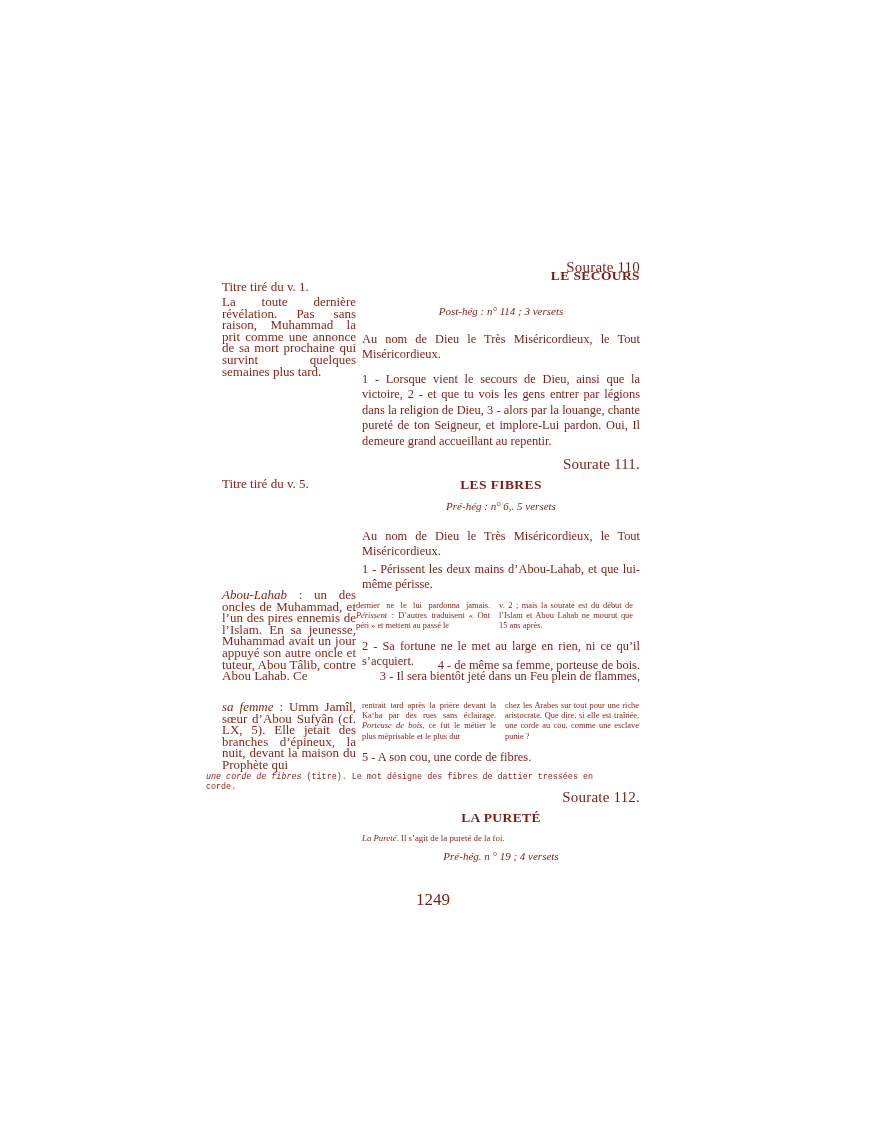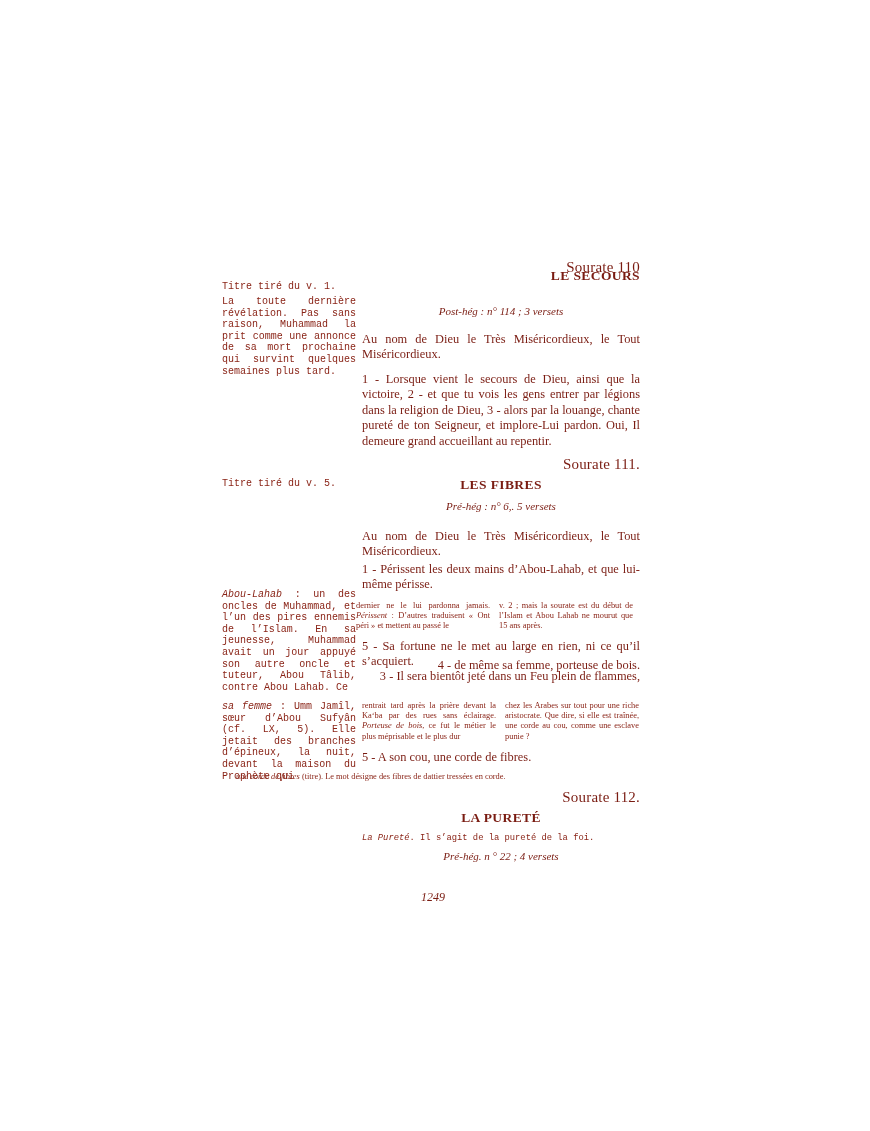--- a/index.html
+++ b/index.html
@@ -20,25 +20,24 @@
     width: 870px;
     height: 1131px;
     overflow: hidden;
   }
 
   
   .note {
     position: absolute;
     left: 222px;
     width: 134px;
-    font-size: 10px;
+    font-size: 13px;
     line-height: 11.6px;
     text-align: justify;
     color: #8a2417;
-    font-family: Liberation Mono, monospace;
   }
   .note .it { font-style: italic; }
 
   
   .main {
     position: absolute;
     left: 362px;
     width: 278px;
     color: #7a1c12;
   }
@@ -91,25 +90,24 @@
   .inline-note {
     position: absolute;
     font-size: 8.8px;
     line-height: 11px;
     color: #8a2417;
   }
   .inline-note .it { font-style: italic; }
 
   .page-number {
     position: absolute;
-    font-size: 12px;
+    font-size: 17px;
     color: #7a1c12;
     text-align: center;
     width: 60px;
-    font-style: italic;
   }
 </style>
 </head>
 <body>
 
 <div class="page">
 
   <div class="main sourate-num" style="top:259px;">Sourate 110</div>
 
   <div class="main sourate-title" style="top:268px;text-align:right;">LE SECOURS</div>
@@ -141,50 +139,50 @@
   </div>
 
   <div class="footcols" style="left:356px; top:601px; width:278px;">
     <div>
       <span>dernier ne le lui pardonna jamais.</span>
       <span class="it">Périssent</span><span> : D’autres traduisent « Ont péri » et mettent au passé le</span>
     </div>
     <div>v. 2 ; mais la sourate est du début de l’Islam et Abou Lahab ne mourut que 15 ans après.</div>
   </div>
 
-  <div class="main body-text" style="top:639px;">5 - Sa fortune ne le met au large en rien, ni ce qu’il s’acquiert.</div>
+  <div class="main body-text" style="top:639px;">2 - Sa fortune ne le met au large en rien, ni ce qu’il s’acquiert.</div>
 
   <div class="main body-text nojust" style="top:669px;text-align:right;">3 - Il sera bientôt jeté dans un Feu plein de flammes,</div>
 
   <div class="main body-text nojust" style="top:658px;text-align:right;">4 - de même sa femme, porteuse de bois.</div>
 
   <div class="note" style="top:701px;">
     <span class="it">sa femme</span><span> : Umm Jamîl, sœur d’Abou Sufyân (cf. LX, 5). Elle jetait des branches d’épineux, la nuit, devant la maison du Prophète qui</span>
   </div>
 
   <div class="footcols" style="left:362px; top:701px; width:278px;">
     <div>
       <span>rentrait tard après la prière devant la Ka‘ba par des rues sans éclairage.</span>
       <span class="it">Porteuse de bois</span><span>, ce fut le métier le plus méprisable et le plus dur</span>
     </div>
     <div>chez les Arabes sur tout pour une riche aristocrate. Que dire, si elle est traînée, une corde au cou, comme une esclave punie ?</div>
   </div>
 
   <div class="main body-text nojust" style="top:750px;">5 - A son cou, une corde de fibres.</div>
 
-  <div class="fullnote" style="left:236px; top:772px; width:418px;">
+  <div class="fullnote" style="left:206px; top:772px; width:418px;font-family:Liberation Mono, monospace;">
     <span class="it">une corde de fibres</span><span> (titre). Le mot désigne des fibres de dattier tressées en corde.</span>
   </div>
 
   <div class="main sourate-num" style="top:789px;">Sourate 112.</div>
 
   <div class="main sourate-title" style="top:810px;">LA PURETÉ</div>
 
 
-  <div class="inline-note" style="left:362px; top:833px; width:278px;font-family:Liberation Mono, monospace;">
+  <div class="inline-note" style="left:362px; top:833px; width:278px;">
     <span class="it">La Pureté</span><span>. Il s’agit de la pureté de la foi.</span>
   </div>
 
-  <div class="main sourate-sub" style="top:850px;">Pré-hég. n ° 22 ; 4 versets</div>
+  <div class="main sourate-sub" style="top:850px;">Pré-hég. n ° 19 ; 4 versets</div>
 
   <div class="page-number" style="left:403px; top:890px;">1249</div>
 
 </div>
 
 </body></html>

